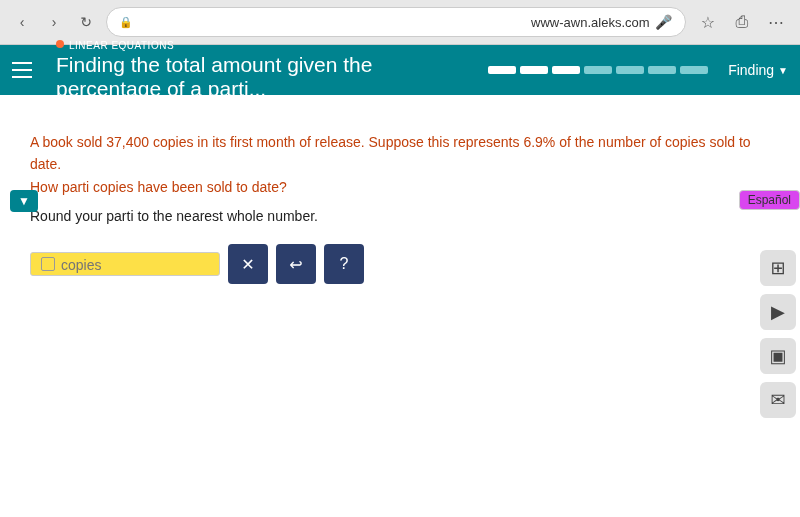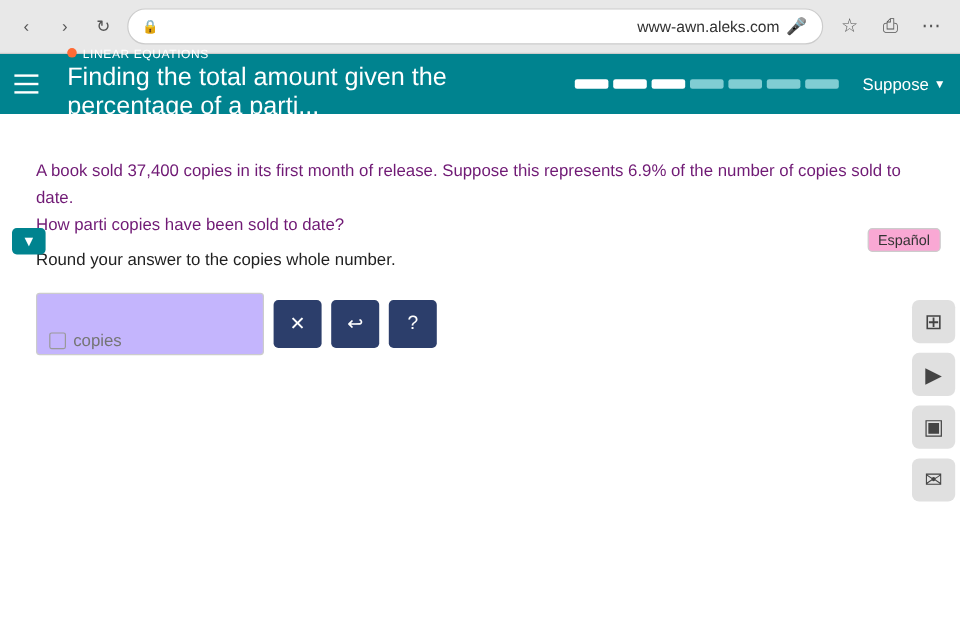--- a/index.html
+++ b/index.html
@@ -142,23 +142,23 @@
       color: white;
       font-size: 14px;
     }
     .user-dropdown-arrow {
       font-size: 10px;
     }
 
     
     .espanol-btn {
       position: absolute;
-      right: 16px;
+      right: 0;
       top: 95px;
-      background: #f9a8d4;
+      background: #d946ef;
       border: 1px solid #ccc;
       border-radius: 4px;
       padding: 2px 8px;
       font-size: 12px;
       color: #333;
       cursor: pointer;
     }
 
     
     .expand-btn {
@@ -187,47 +187,47 @@
       height: calc(517px - 45px - 50px);
     }
 
     .question-area {
       margin-top: 16px;
       padding: 0 10px;
     }
 
     .question-text {
       font-size: 14px;
-      color: #701a75;
+      color: #c2410c;
       line-height: 1.6;
       margin-bottom: 10px;
     }
 
     .round-note {
       font-size: 14px;
       color: #222;
       margin-bottom: 20px;
     }
 
     .answer-row {
       display: flex;
       align-items: center;
       gap: 8px;
       margin-top: 20px;
     }
 
     .answer-input-wrapper {
       display: flex;
-      align-items: flex-end;
+      align-items: flex-start;
       border: 1px solid #ccc;
       border-radius: 3px;
       padding: 4px 10px;
       width: 190px;
-      height: 52px;
-      background: #c4b5fd;
+      height: 24px;
+      background: #fde047;
       gap: 6px;
     }
     .input-box-icon {
       width: 14px;
       height: 14px;
       border: 1px solid #999;
       border-radius: 2px;
       flex-shrink: 0;
     }
     .answer-input {
@@ -313,39 +313,39 @@
   <div class="progress-bar-container">
     <div class="progress-segment filled"></div>
     <div class="progress-segment filled"></div>
     <div class="progress-segment filled"></div>
     <div class="progress-segment"></div>
     <div class="progress-segment"></div>
     <div class="progress-segment"></div>
     <div class="progress-segment"></div>
   </div>
   <div class="user-section">
-    <span>Suppose</span>
+    <span>Finding</span>
     <span class="user-dropdown-arrow">▼</span>
   </div>
 </div>
 
 <div class="main-content">
 
   <button class="expand-btn">
     <span>▼</span>
   </button>
 
   <button class="espanol-btn">Español</button>
 
   <div class="question-area">
     <div class="question-text">
       <span>A book sold 37,400 copies in its first month of release. Suppose this represents 6.9% of the number of copies sold to date.</span><br>
       <span>How parti copies have been sold to date?</span>
     </div>
-    <div class="round-note">Round your answer to the copies whole number.</div>
+    <div class="round-note">Round your parti to the nearest whole number.</div>
 
     <div class="answer-row">
       <div class="answer-input-wrapper">
         <div class="input-box-icon"></div>
         <input class="answer-input" type="text" placeholder="copies" style="">
       </div>
       <button class="action-btn">
         <span>✕</span>
       </button>
       <button class="action-btn">

